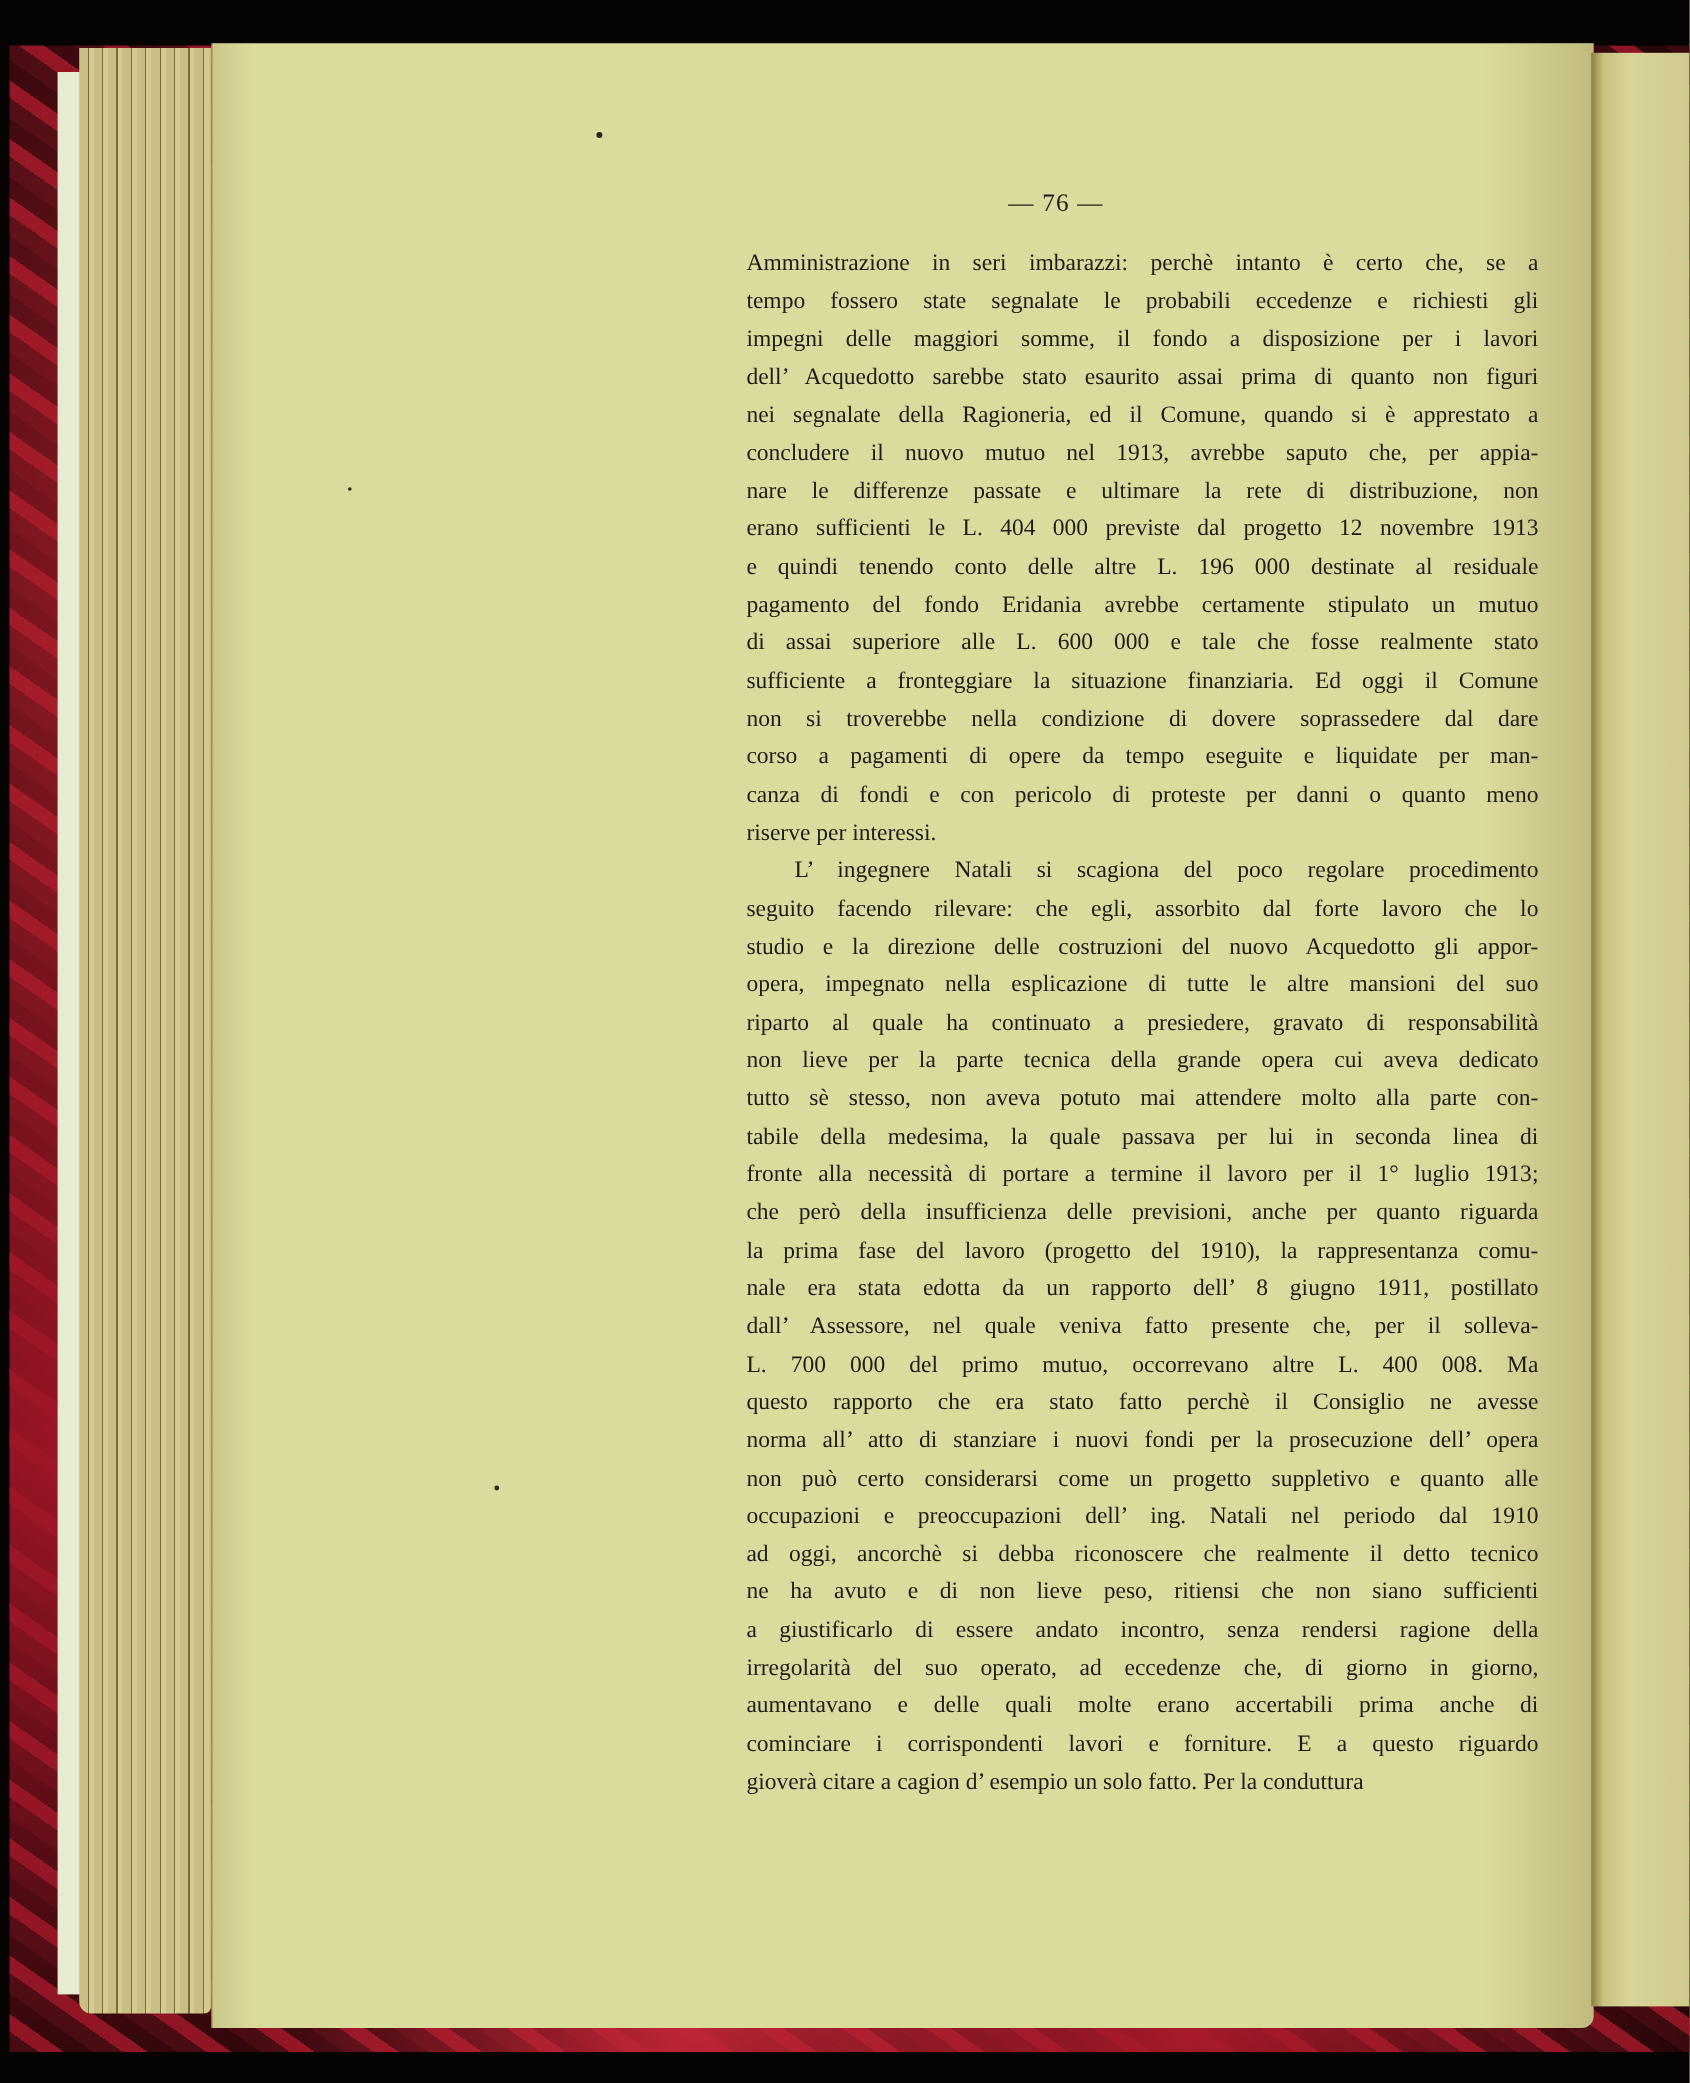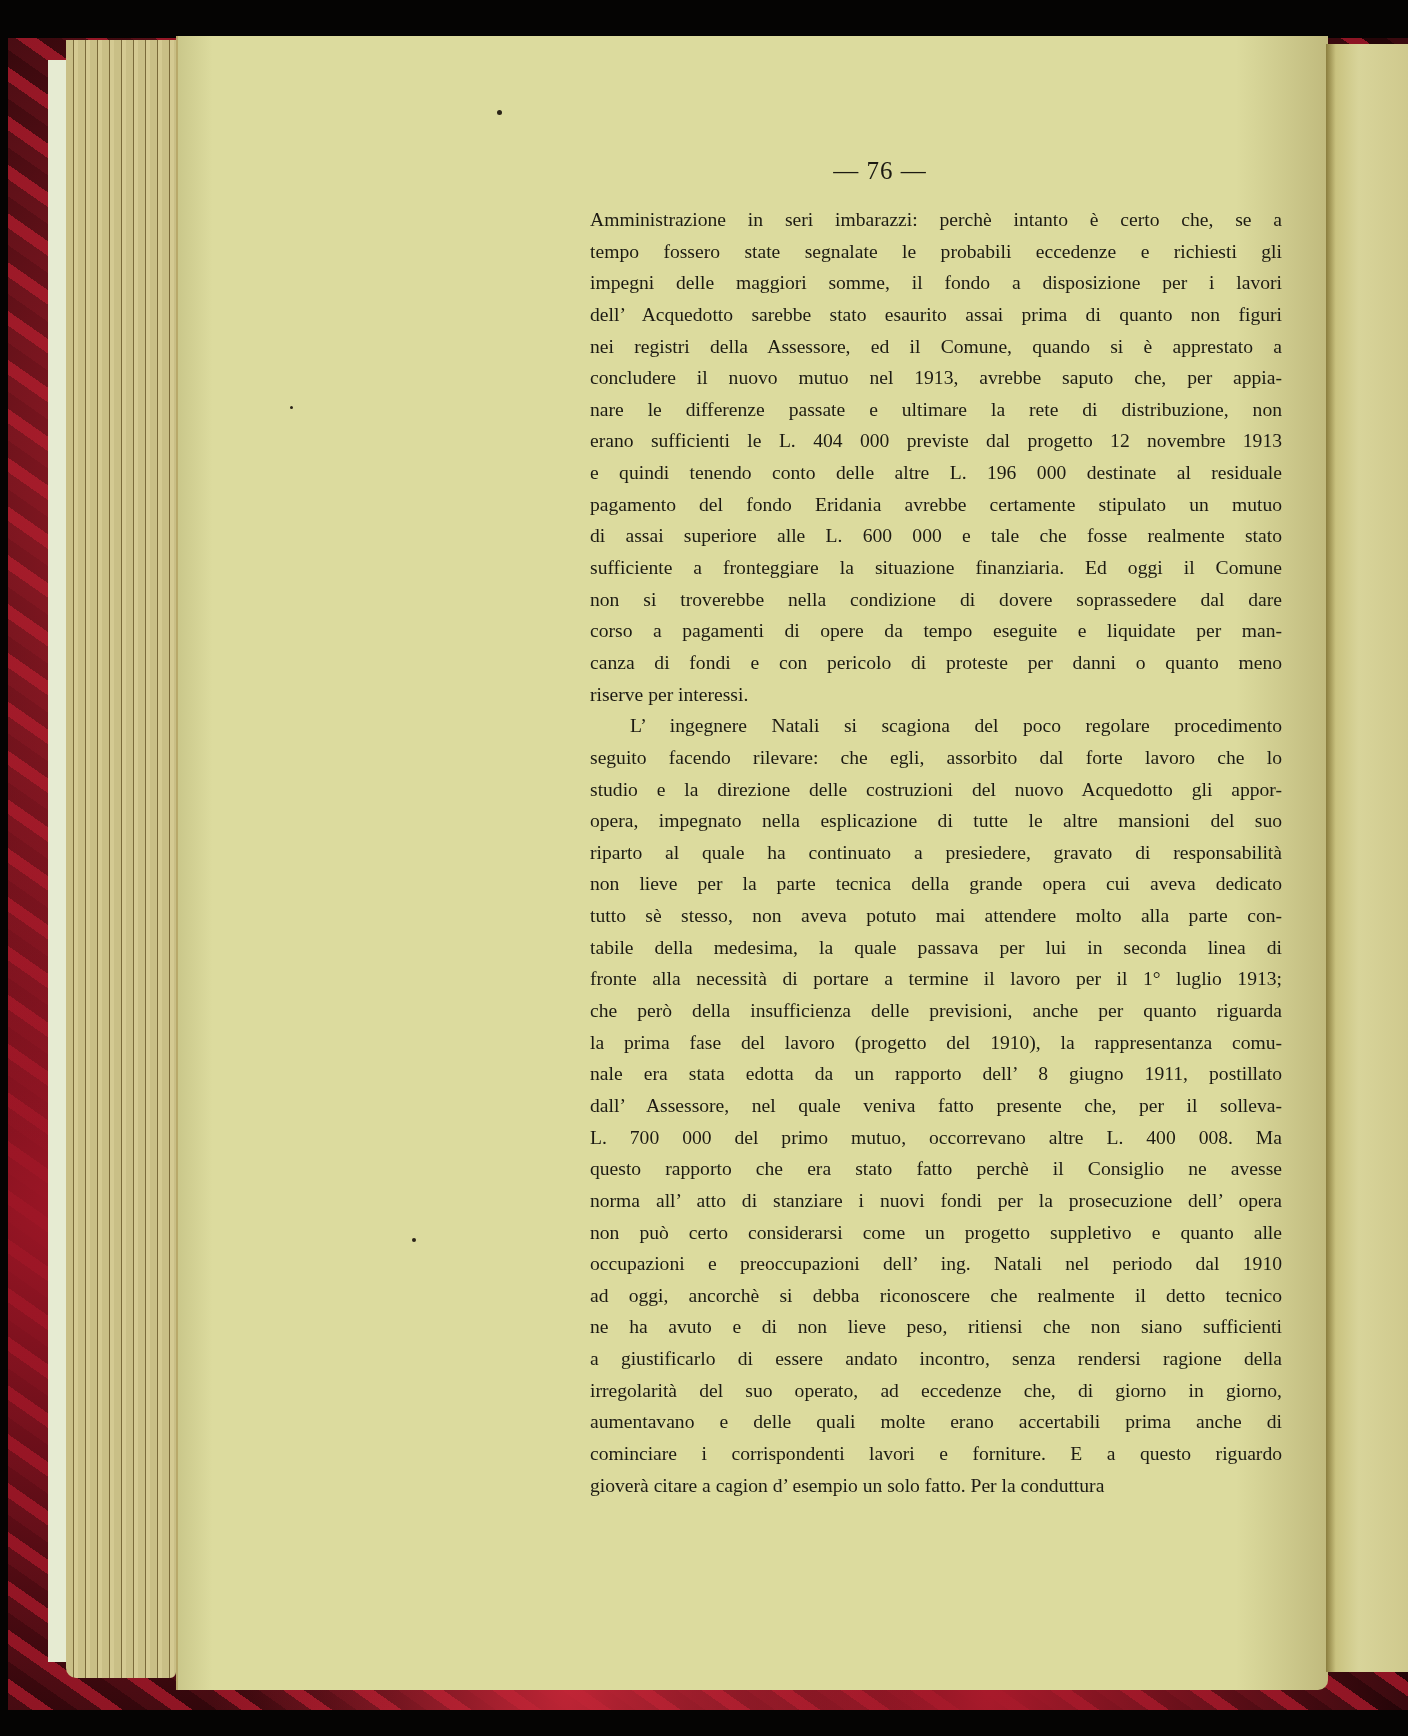--- a/index.html
+++ b/index.html
@@ -34,29 +34,29 @@
         #dcdb9e;
       border-left: 2px solid #b8a96a;
       border-radius: 0 0 10px 0;
     }
     .gutter {
       position: absolute; left: 1326px; top: 44px; width: 82px; height: 1628px;
       background: linear-gradient(90deg, #8a7d3e 0%, #c9c27f 12%, #d8d49a 40%, #cfc98d 100%);
     }
     .page-number {
       position: absolute; left: 820px; top: 157px; width: 120px; text-align: center;
-      font-size: 25px; color: #1c1a12; letter-spacing: 1px;
+      font-size: 21px; color: #1c1a12; letter-spacing: 1px;
     }
     .text-block {
       position: absolute; left: 590px; top: 204px; width: 692px;
       font-size: 19.6px; line-height: 31.65px; color: #1d1b13;
     }
     .line {
       display: block; text-align: justify; text-align-last: justify;
-      white-space: nowrap; height: 31.65px; overflow: visible;
+      white-space: nowrap; height: 31.65px; overflow: visible; margin-left: 32px;
     }
     .line.last { text-align-last: left; }
     .line.indent { padding-left: 40px; }
     .line span.it { }
     .speck { position: absolute; background: #2b2418; border-radius: 50%; }
   </style>
 </head>
 <body>
 
 <div class="binding"></div>
@@ -70,21 +70,21 @@
 <div class="speck" style="left:290px;top:406px;width:3px;height:3px;"></div>
 
 <div class="page-number">— 76 —</div>
 
 <div class="text-block" id="text-block">
     <div>
       <span class="line"><span>Amministrazione in seri imbarazzi: perchè intanto è certo che, se a</span></span>
       <span class="line"><span>tempo fossero state segnalate le probabili eccedenze e richiesti gli</span></span>
       <span class="line"><span>impegni delle maggiori somme, il fondo a disposizione per i lavori</span></span>
       <span class="line"><span>dell’ Acquedotto sarebbe stato esaurito assai prima di quanto non figuri</span></span>
-      <span class="line"><span>nei registri della Assessore, ed il Comune, quando si è apprestato a</span></span>
+      <span class="line"><span>nei segnalate della Ragioneria, ed il Comune, quando si è apprestato a</span></span>
       <span class="line"><span>concludere il nuovo mutuo nel 1913, avrebbe saputo che, per appia-</span></span>
       <span class="line"><span>nare le differenze passate e ultimare la rete di distribuzione, </span><span class="it">non</span></span>
       <span class="line"><span class="it">erano sufficienti le L. 404 000 previste</span><span> dal progetto 12 novembre 1913</span></span>
       <span class="line"><span>e quindi tenendo conto delle altre L. 196 000 destinate al residuale</span></span>
       <span class="line"><span>pagamento del fondo Eridania avrebbe certamente stipulato un mutuo</span></span>
       <span class="line"><span>di assai superiore alle L. 600 000 e tale che fosse realmente stato</span></span>
       <span class="line"><span>sufficiente a fronteggiare la situazione finanziaria. Ed oggi il Comune</span></span>
       <span class="line"><span>non si troverebbe nella condizione di dovere soprassedere dal dare</span></span>
       <span class="line"><span>corso a pagamenti di opere da tempo eseguite e liquidate per man-</span></span>
       <span class="line"><span>canza di fondi e con pericolo di proteste per danni o quanto meno</span></span>

